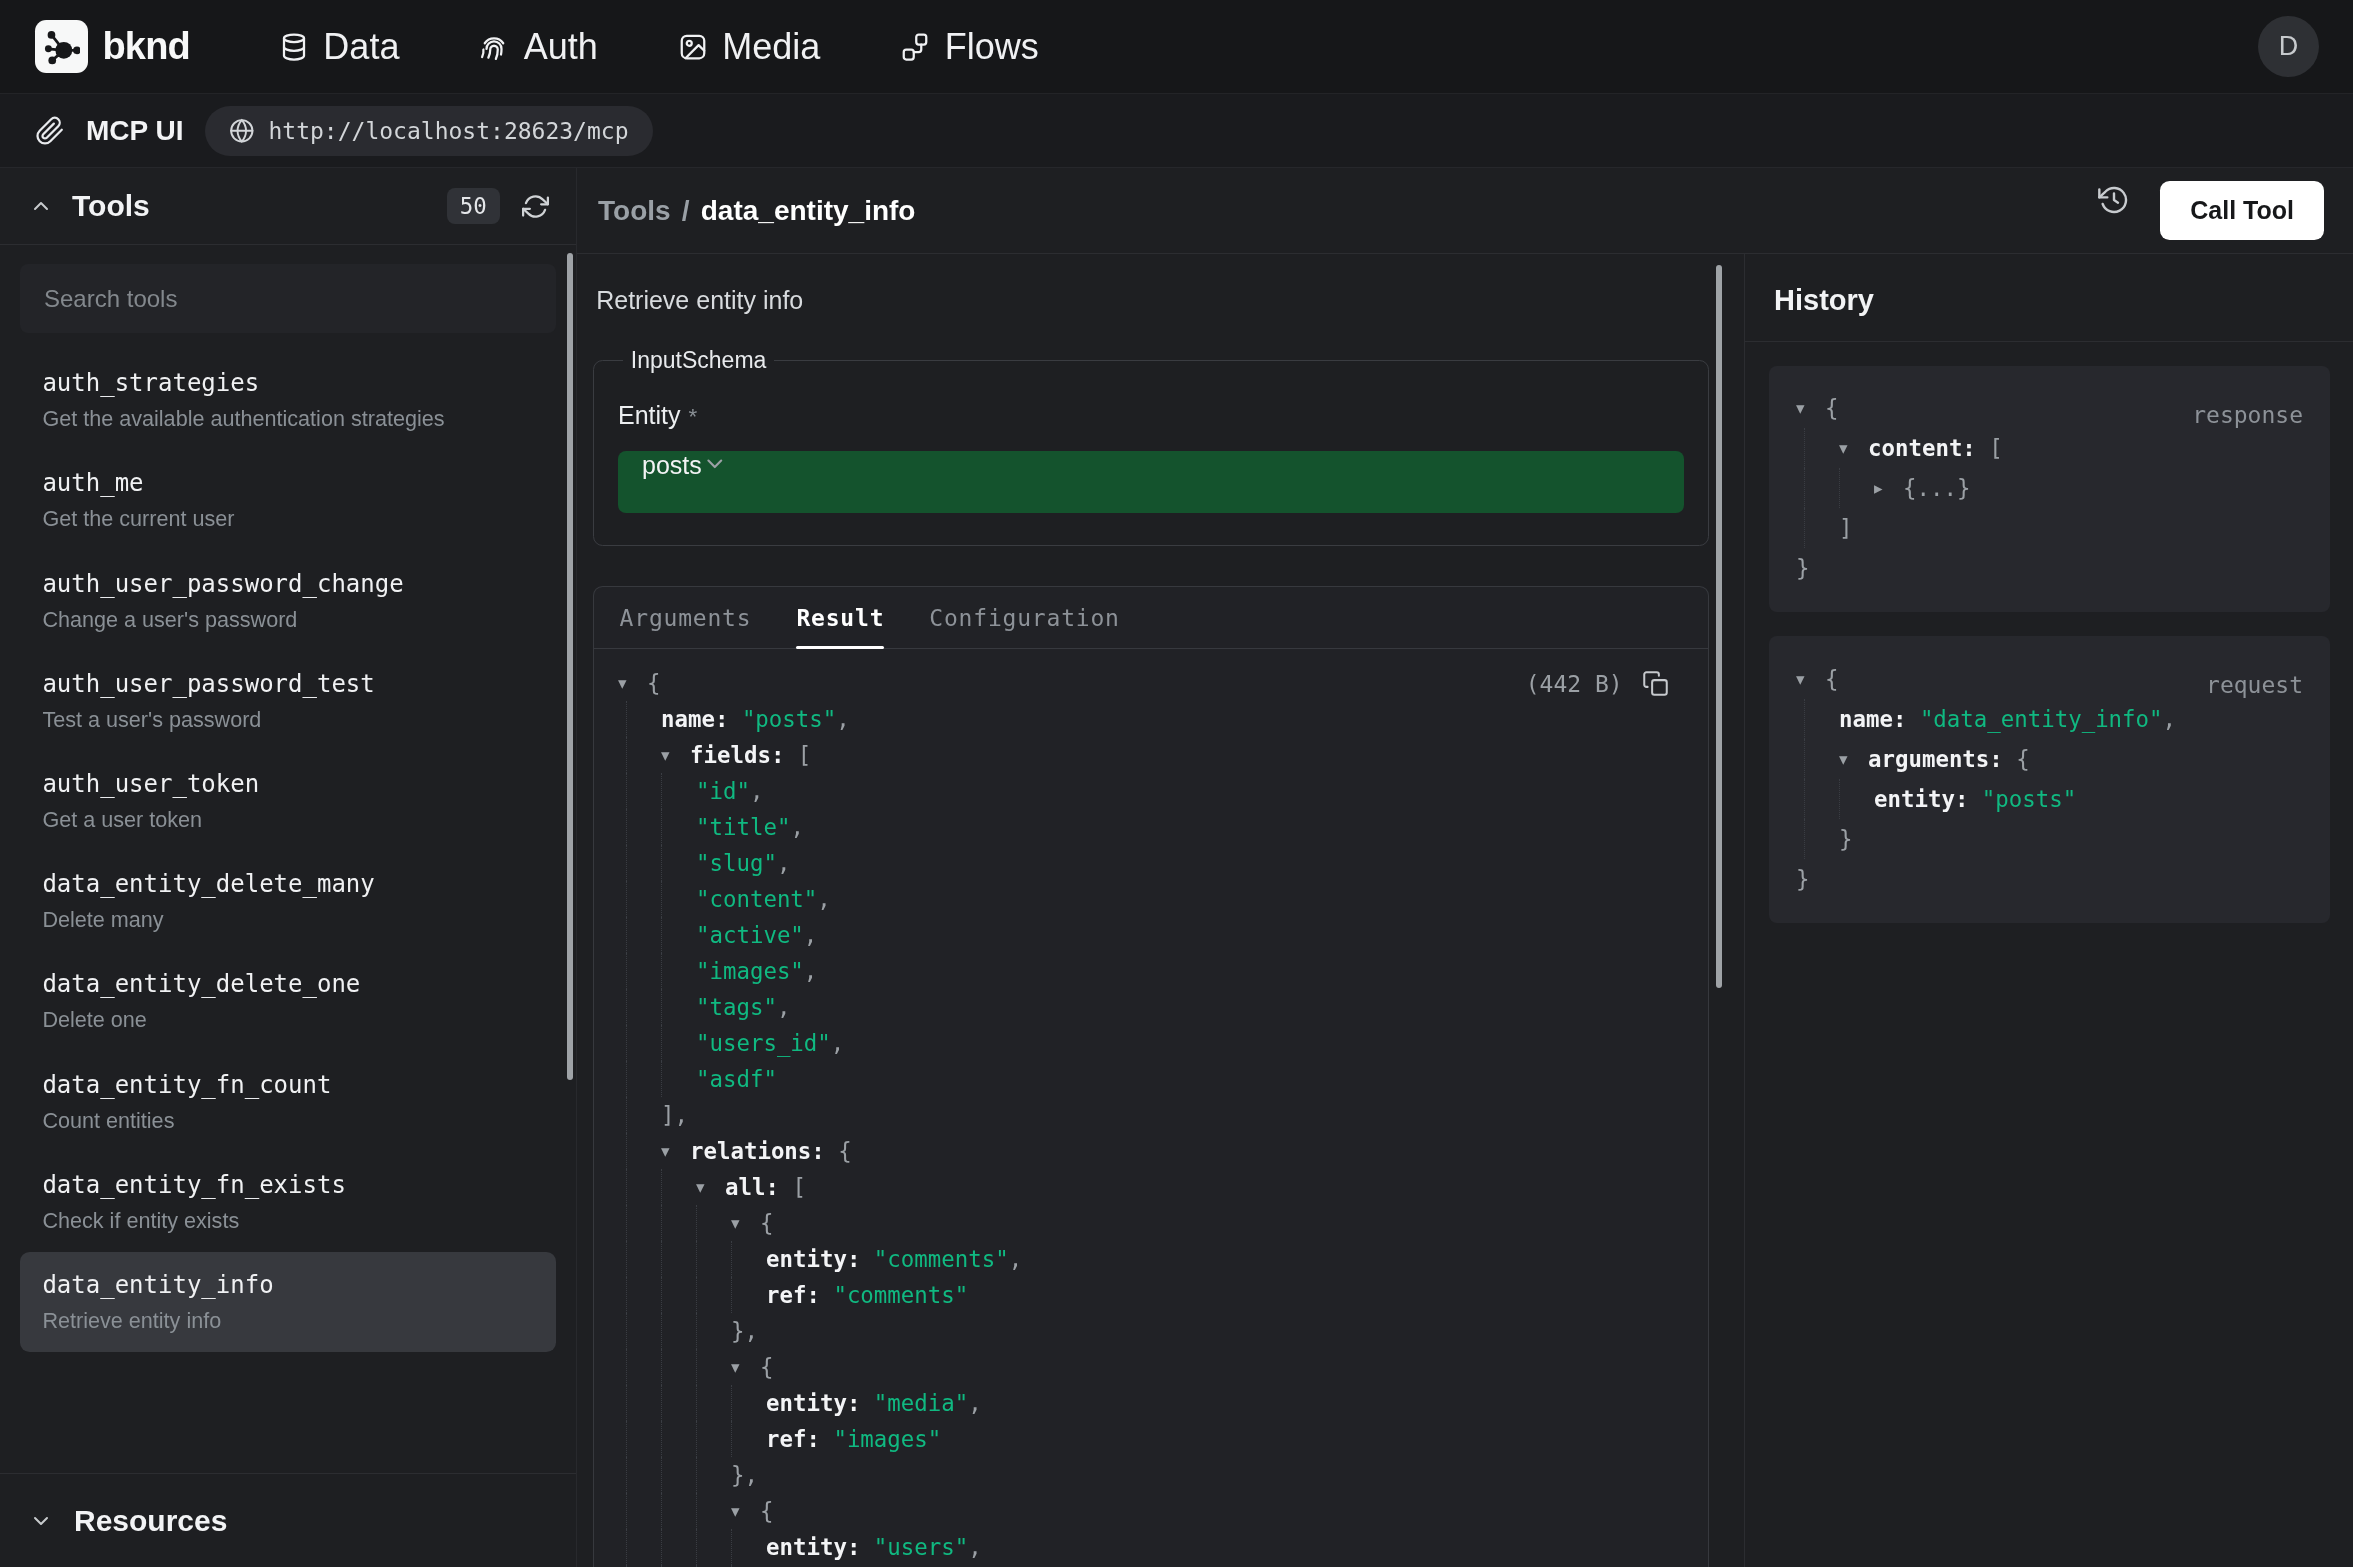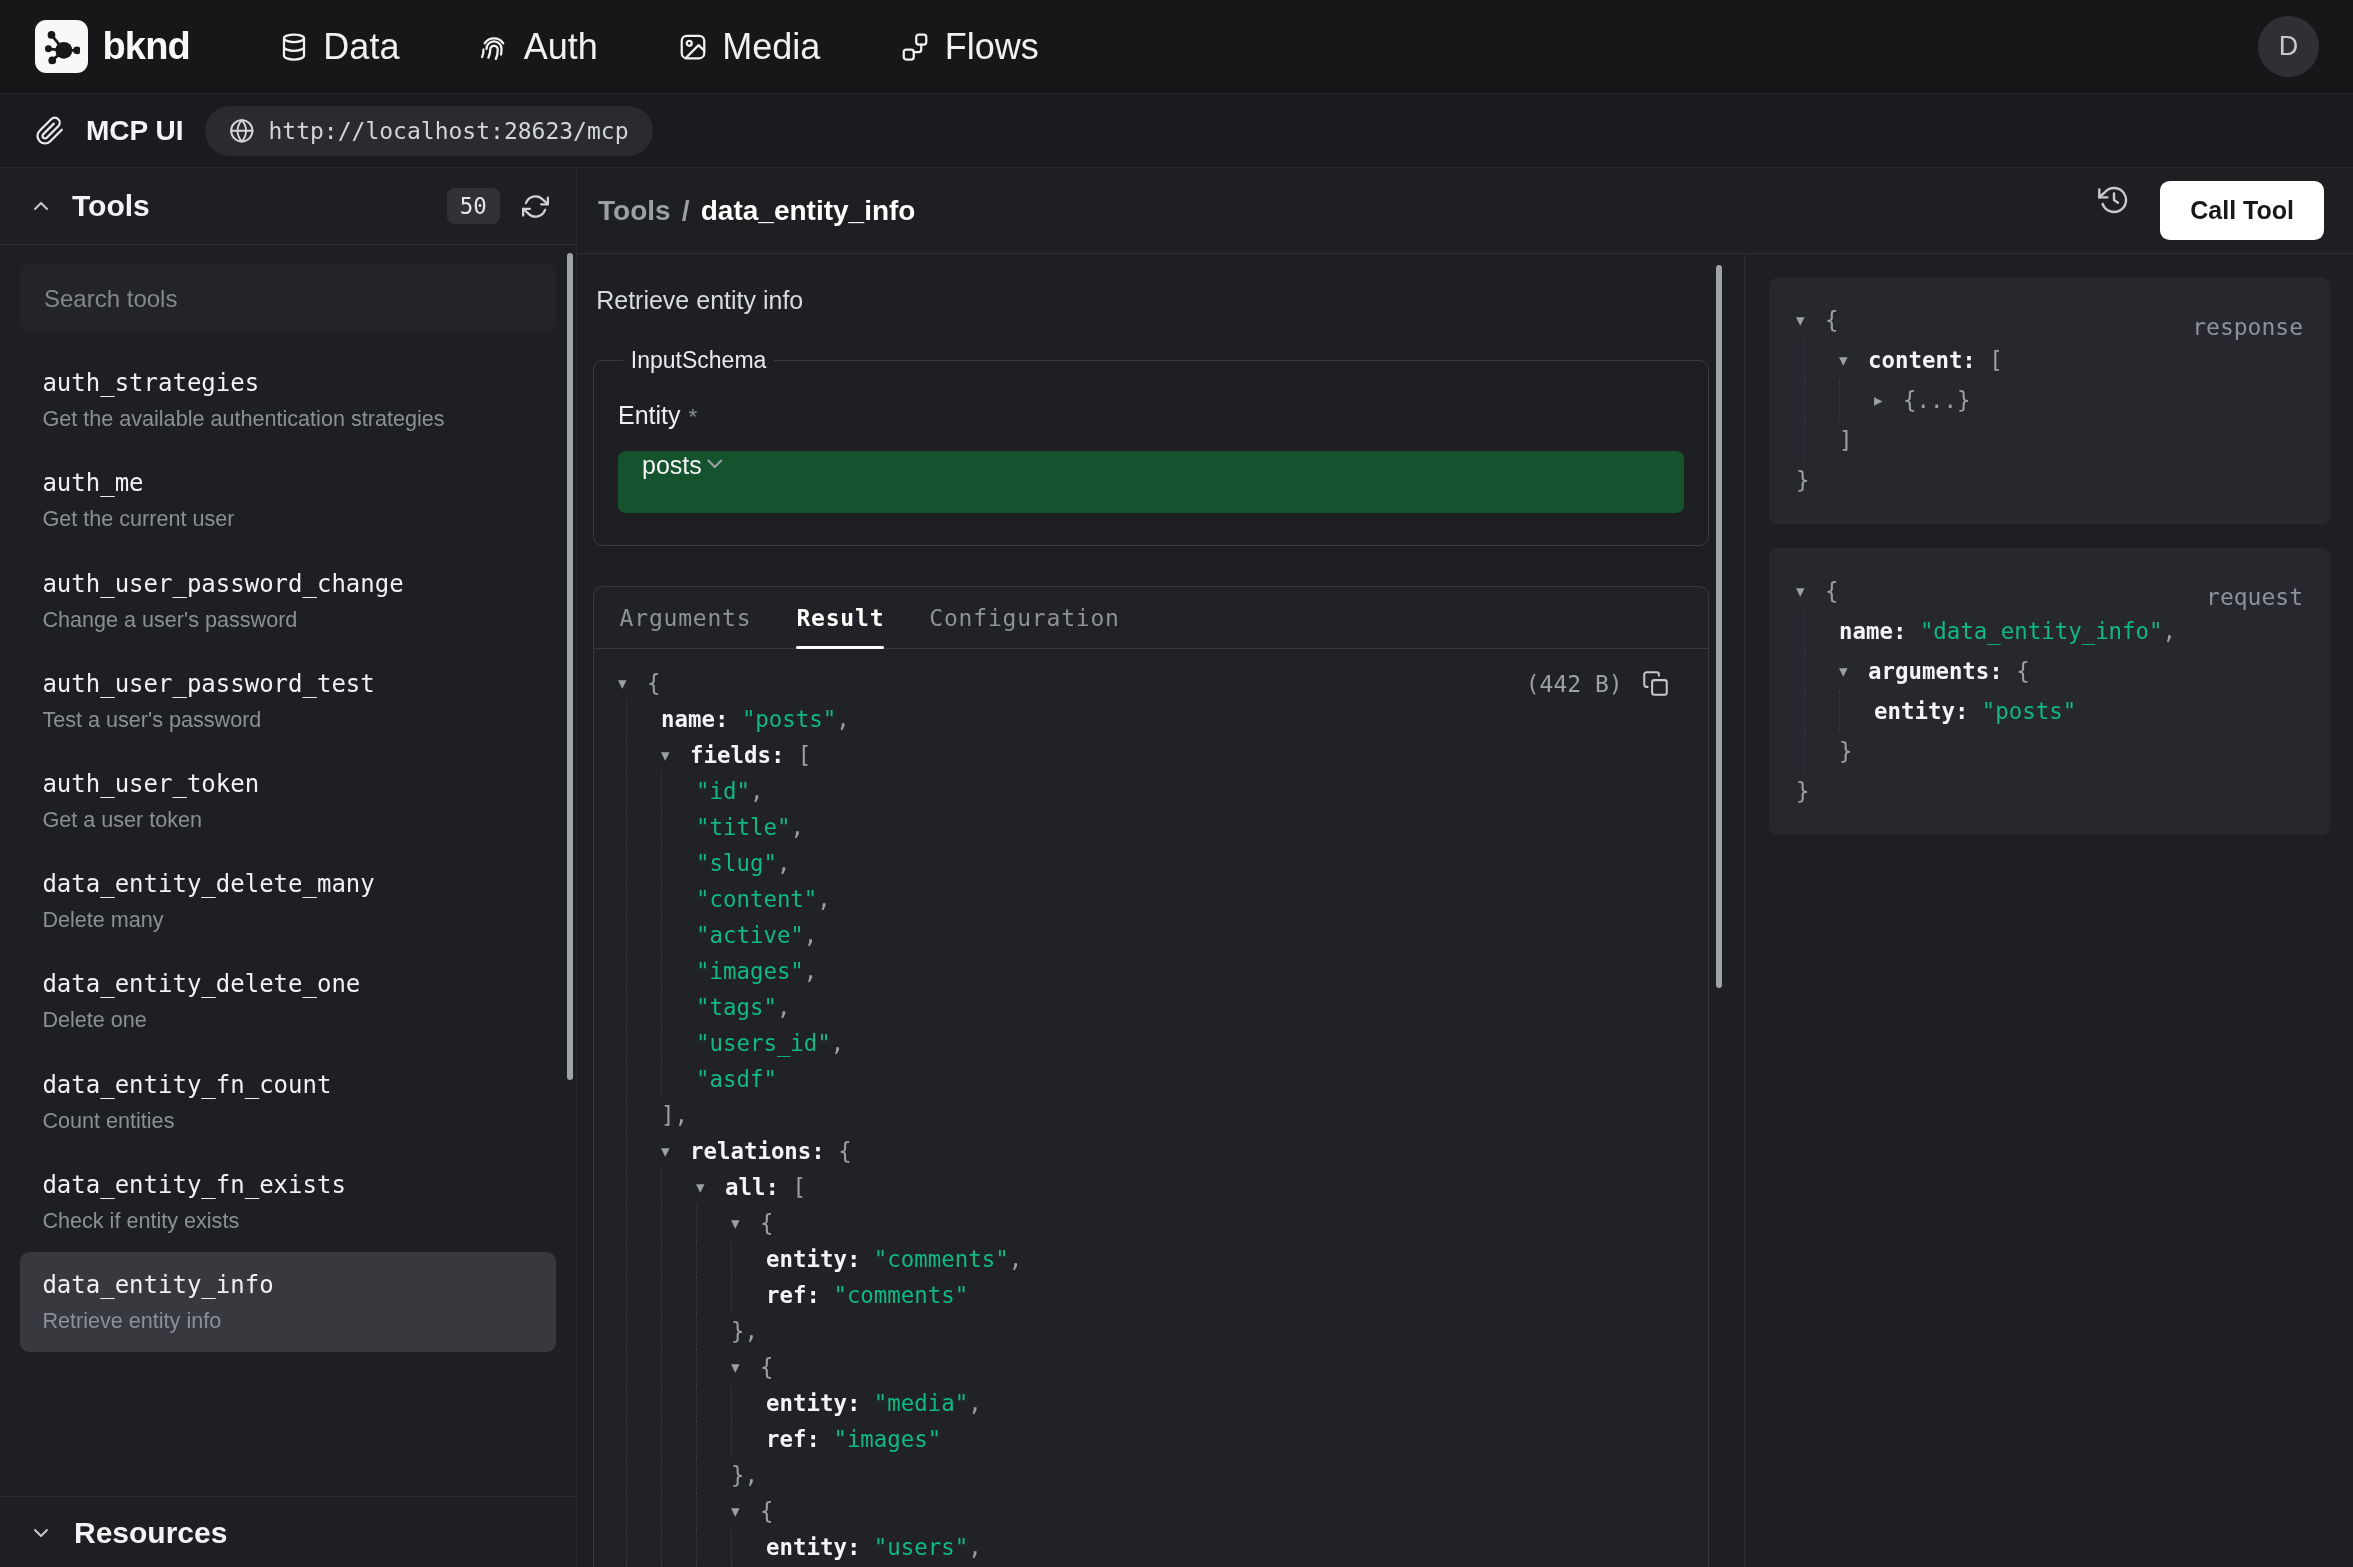--- a/index.html
+++ b/index.html
@@ -43,21 +43,21 @@
   .toollist{flex:1;min-height:0;overflow:hidden;position:relative;padding:19px 20px 0;}
   .search{width:100%;height:69px;background:var(--input);border:none;border-radius:8px;padding:0 24px;font-size:24px;color:#e7e9eb;font-family:"Liberation Sans",sans-serif;outline:none;}
   .search::placeholder{color:#83888d;}
   .items{margin-top:17.6px;display:flex;flex-direction:column;}
   .tool-item{padding:17.6px 22.4px 19px;border-radius:9.6px;cursor:pointer;}
   .tool-item.selected{background:var(--sel);}
   .tool-name{font-family:"DejaVu Sans Mono",monospace;font-size:24px;color:#f0f1f3;line-height:30px;display:block;}
   .tool-desc{font-size:21.6px;color:#8a9096;line-height:25.6px;margin-top:8px;display:block;}
   .vthumb{position:absolute;width:5.6px;border-radius:3.2px;background:#9fa3a7;}
   .sidethumb{right:3.2px;top:8px;height:827px;}
-  .sidefoot{height:72px;flex:0 0 auto;border-top:0.8px solid var(--line);display:flex;align-items:center;gap:21px;padding:0 29px;}
+  .sidefoot{height:95px;flex:0 0 auto;border-top:0.8px solid var(--line);display:flex;align-items:center;gap:21px;padding:0 29px;}
   .sidefoot .title{font-size:30px;font-weight:700;color:#f2f3f5;}
 
   
   .mainwrap{flex:1;display:flex;flex-direction:column;min-width:0;min-height:0;}
   .mainheader{height:86px;flex:0 0 auto;border-bottom:0.8px solid var(--line);display:flex;align-items:center;padding:0 30px 0 21px;}
   .breadcrumb{display:flex;align-items:center;gap:11.2px;font-size:28px;}
   .crumb-section{color:#9aa0a6;font-weight:600;cursor:pointer;}
   .crumb-sep{color:#9aa0a6;font-weight:600;}
   .crumb-tool{color:#ffffff;font-weight:700;}
   .headactions{margin-left:auto;display:flex;align-items:flex-start;gap:27px;}
@@ -356,20 +356,21 @@
                   <div class="jline"><span class="guide"></span><span class="guide"></span><span class="guide"></span><span class="marker">▾</span><span class="t-p">{</span></div>
                   <div class="jline"><span class="guide"></span><span class="guide"></span><span class="guide"></span><span class="guide"></span><span class="t-k">entity: </span><span class="t-s">"users"</span><span class="t-p">,</span></div>
                   <div class="jline"><span class="guide"></span><span class="guide"></span><span class="guide"></span><span class="guide"></span><span class="t-k">ref: </span><span class="t-s">"users"</span></div>
                 </div>
             </div>
           </div>
           <div class="vthumb mainthumb"></div>
         </div>
 
         <aside class="history">
+          <div class="histtitle">History</div>
           <div class="histcards">
               <div class="hcard">
                 <span class="htag">response</span>
                 <div>
                   <div class="jline"><span class="marker">▾</span><span class="t-p">{</span></div>
                   <div class="jline"><span class="guide"></span><span class="marker">▾</span><span class="t-k">content: </span><span class="t-p">[</span></div>
                   <div class="jline"><span class="guide"></span><span class="guide"></span><span class="marker">▸</span><span class="t-p">{...}</span></div>
                   <div class="jline"><span class="guide"></span><span class="t-p">]</span></div>
                   <div class="jline"><span class="t-p">}</span></div>
                 </div>

